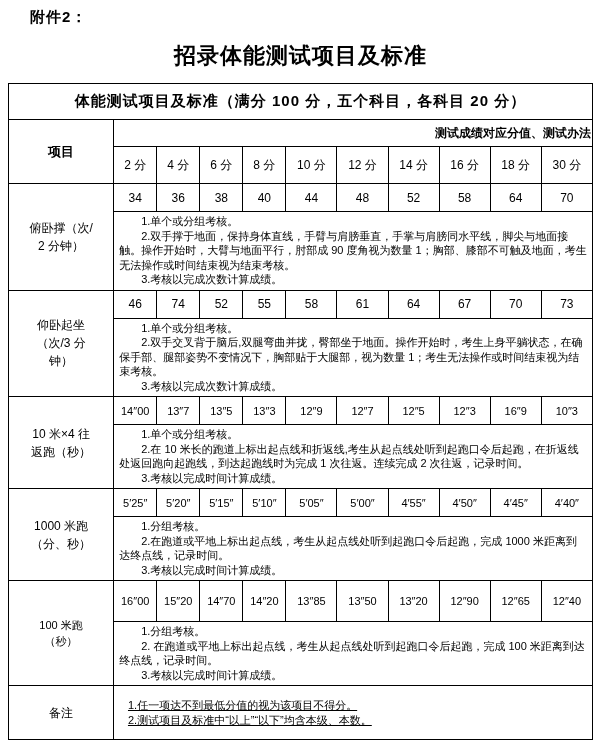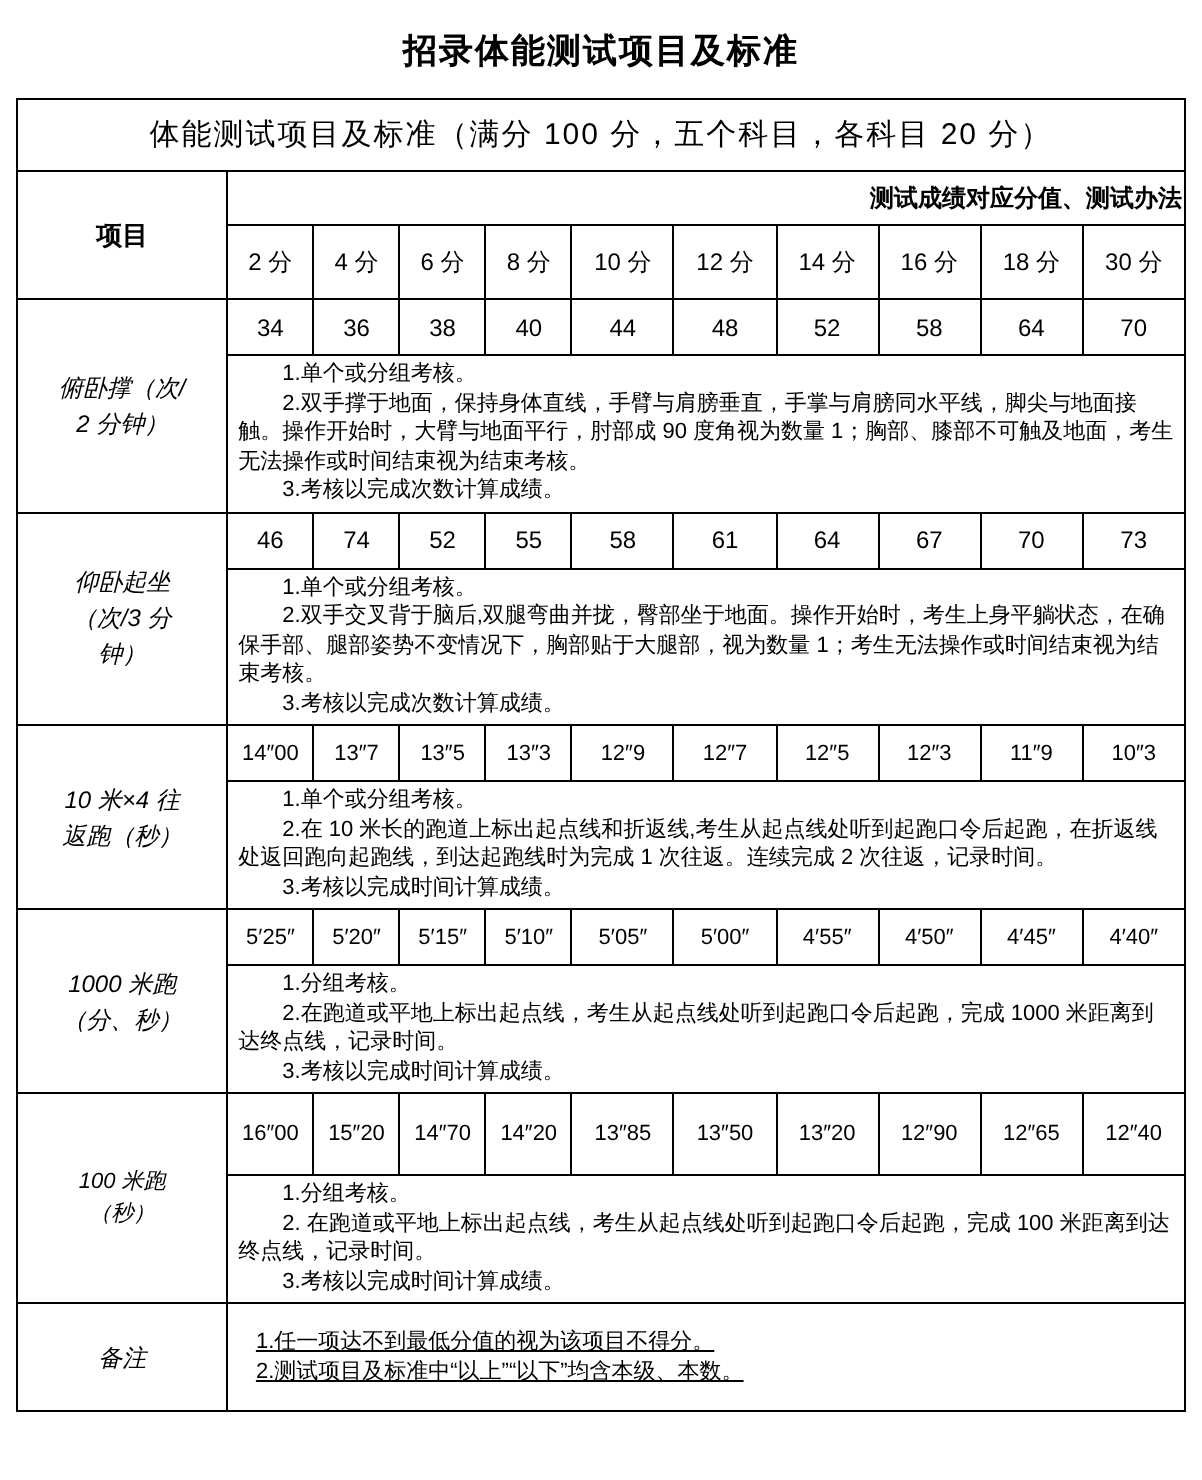--- a/index.html
+++ b/index.html
@@ -6,63 +6,64 @@
   body{
     width:601px;height:740px;background:#ffffff;color:#000;
     font-family:"Liberation Sans","DejaVu Sans",sans-serif;
     -webkit-font-smoothing:antialiased;
   }
   .page{position:relative;width:601px;height:740px;overflow:hidden;}
   .attachment{
     margin:8px 0 0 30px;font-size:15px;font-weight:bold;letter-spacing:1px;
   }
   .doc-title{
-    text-align:center;font-size:17px;font-weight:bold;margin:14px 0 12px 0;letter-spacing:1px;
+    text-align:center;font-size:22px;font-weight:bold;margin:14px 0 12px 0;letter-spacing:1px;
   }
   table.main{
     border-collapse:collapse;table-layout:fixed;
     width:585px;margin-left:8px;border:1.5px solid #000;
   }
   table.main td{
     border:1px solid #000;vertical-align:middle;word-break:break-all;
   }
   td.tophdr{
-    text-align:center;font-size:15px;font-weight:normal;height:33px;letter-spacing:1px;
+    text-align:center;font-size:15px;font-weight:bold;height:33px;letter-spacing:1px;
   }
   td.itemhdr{
     text-align:center;font-size:13px;font-weight:bold;
   }
   td.scoreshdr{
     text-align:right;font-size:12px;font-weight:bold;height:24px;
   }
   tr.shead td{
     text-align:center;font-size:12px;height:34px;
   }
   td.item{
-    text-align:center;font-size:12px;line-height:1.5;padding:2px 20px;font-style:italic;
+    text-align:center;font-size:12px;line-height:1.5;padding:2px 20px;
   }
   tr.vrow td{height:25px;text-align:center;font-size:12px;}
   tr.vrow td.t{font-size:11px;}
   tr.vrow100 td{height:38px;text-align:center;font-size:11px;}
   td.method{
     padding:2px 5px 3px 5px;font-size:11px;vertical-align:top;
   }
   td.method p.m{
     margin:0;text-indent:2em;line-height:1.32;
   }
   td.remarks{
     vertical-align:middle;padding:12px 5px;
   }
   td.remarks p.m{text-indent:0.8em;text-decoration:underline;}
 </style>
 </head>
 <body>
 
 <div class="page">
 
+  <div class="attachment">附件2：</div>
 
   <div class="doc-title">招录体能测试项目及标准</div>
 
   <table class="main">
     <colgroup>
       <col style="width:105px">
       <col style="width:43px">
         <col style="width:43px">
         <col style="width:43px">
         <col style="width:43px">
@@ -141,21 +142,21 @@
     <tr class="vrow">
       <td class="item" rowspan="2">10 米×4 往返跑（秒）</td>
       <td class="t">14″00</td>
       <td class="t">13″7</td>
       <td class="t">13″5</td>
       <td class="t">13″3</td>
       <td class="t">12″9</td>
       <td class="t">12″7</td>
       <td class="t">12″5</td>
       <td class="t">12″3</td>
-      <td class="t">11″9</td>
+      <td class="t">16″9</td>
       <td class="t">10″3</td>
     </tr>
     <tr>
       <td class="method" colspan="10">
         <p class="m">1.单个或分组考核。</p>
         <p class="m">2.在 10 米长的跑道上标出起点线和折返线,考生从起点线处听到起跑口令后起跑，在折返线处返回跑向起跑线，到达起跑线时为完成 1 次往返。连续完成 2 次往返，记录时间。</p>
         <p class="m">3.考核以完成时间计算成绩。</p>
       </td>
     </tr>
 

